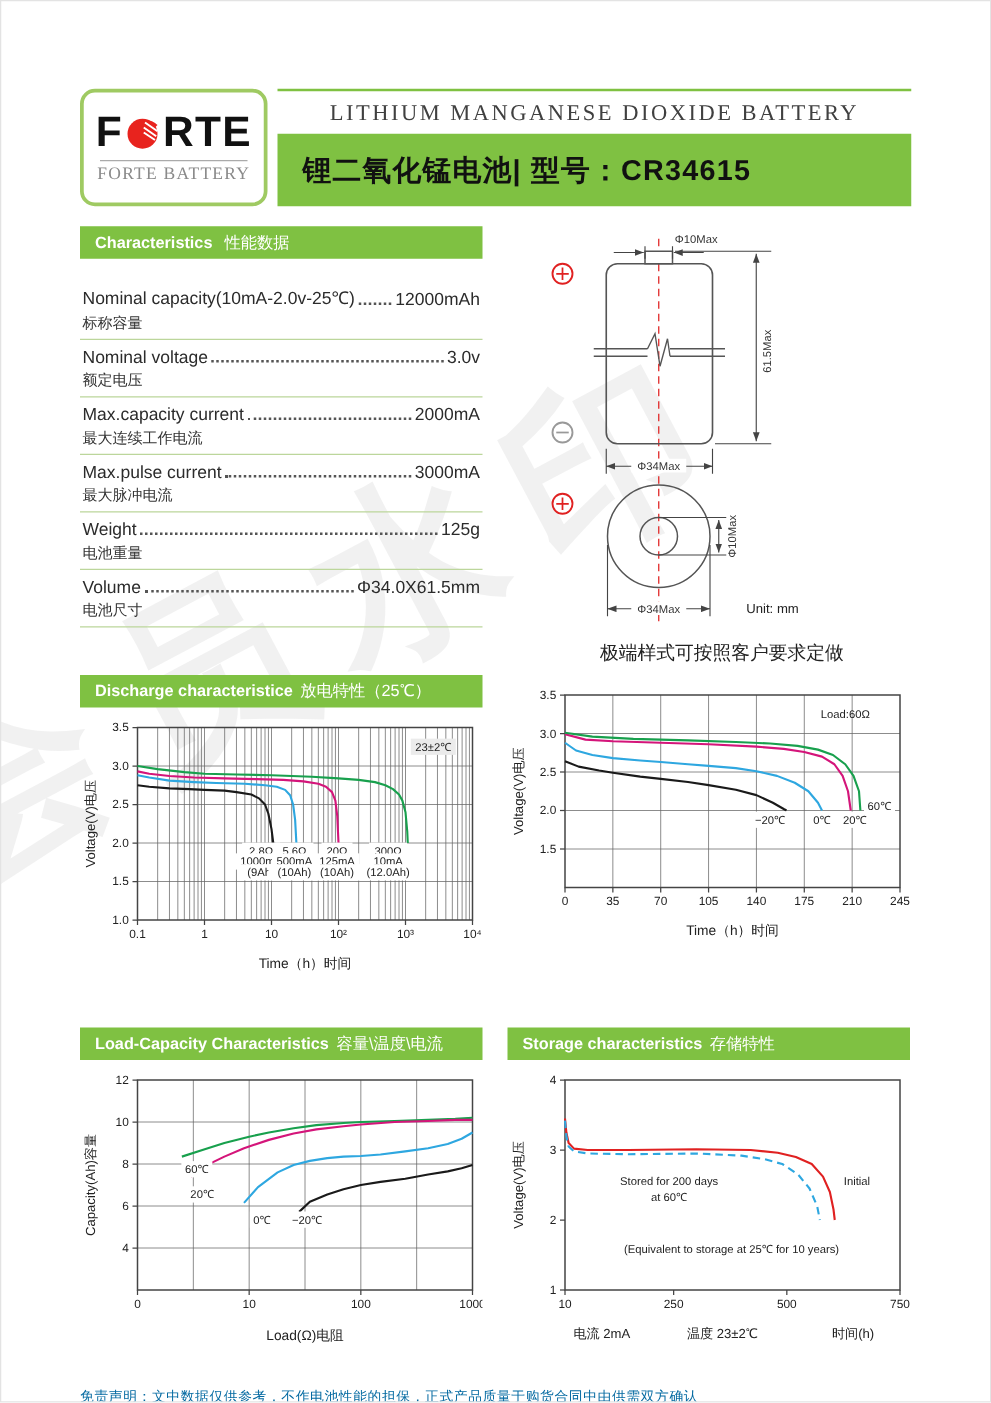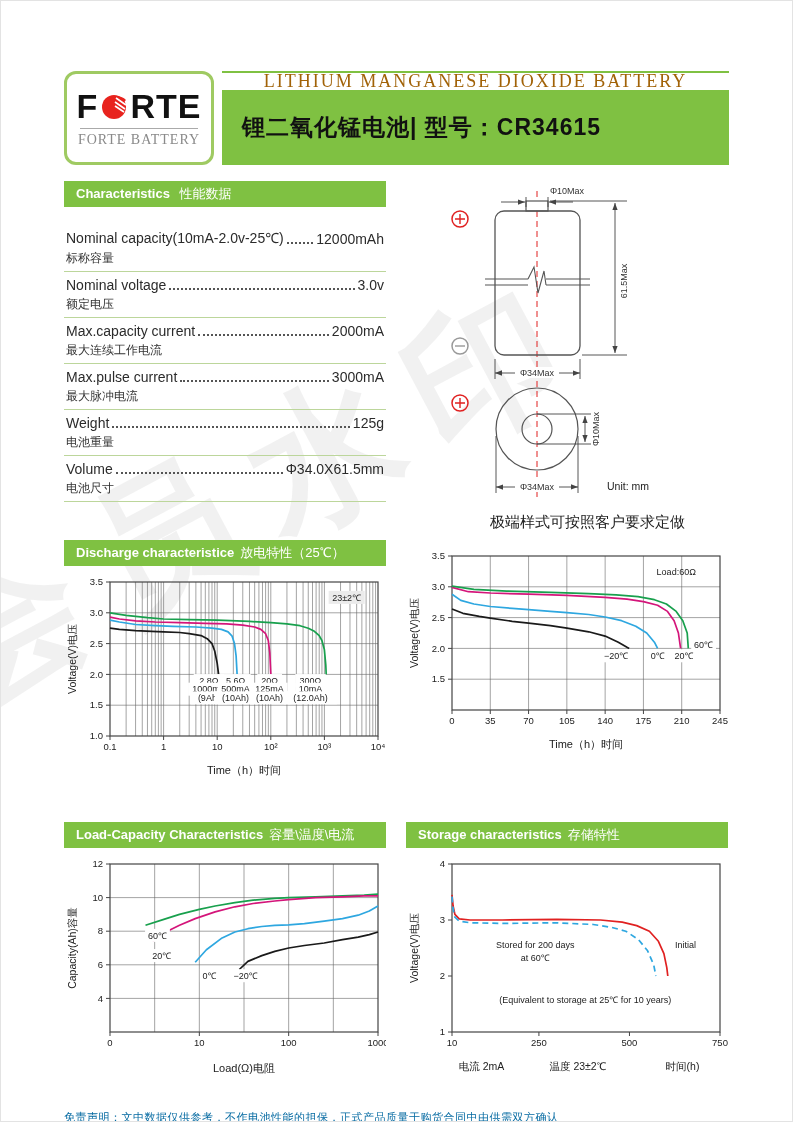--- a/index.html
+++ b/index.html
@@ -18,34 +18,34 @@
   .hdr{ margin:70px 63px 0 63px; display:flex; align-items:stretch; position:relative; z-index:1;}
   .logo{
     width:150px; height:94px; border:3px solid #9fca62; border-radius:12px;
     display:flex; flex-direction:column; align-items:center; justify-content:center; background:#fff;
   }
   .logo-word{ display:flex; align-items:center; font-weight:bold; font-size:34px; color:#111; letter-spacing:1px; line-height:1;}
   .logo-divider{ width:118px; border-top:1.5px solid #aaa; margin:5px 0 3px 0;}
   .logo-sub{ font-family:"Liberation Serif", serif; color:#8a8a8a; font-size:14px; letter-spacing:1px;}
   .hdr-right{ flex:1; margin-left:8px; display:flex; flex-direction:column;}
   .band-white{
-    border-top:2px solid var(--green); height:19px; display:flex; align-items:center; justify-content:center;
-    font-family:"Liberation Serif", serif; color:#a16207; font-size:18px; letter-spacing:2px;
+    border-top:2px solid var(--green); height:36px; display:flex; align-items:center; justify-content:center;
+    font-family:"Liberation Serif", serif; color:#404040; font-size:18px; letter-spacing:2px;
   }
   .band-green{
     background:var(--green); height:46px; flex:1; display:flex; align-items:center; padding-left:20px;
     font-size:23px; font-weight:bold; color:#111; letter-spacing:1px;
   }
   
   .sec-hdr{
     background:var(--green); color:#fff; font-size:13px; padding:4px 12px; font-weight:bold;
   }
   .sec-hdr .zh{ font-weight:normal; margin-left:6px; }
   
-  .top{ margin:16px 63px 0 63px; display:flex; gap:26px; position:relative; z-index:1;}
+  .top{ margin:16px 63px 0 63px; display:flex; gap:16px; position:relative; z-index:1;}
   .specs{ width:322px; }
   .spec-rows{ margin-top:16px; }
   .spec-row{ border-bottom:1px solid #bcd69b; padding:5px 2px 4px 2px; }
   .spec-l1{ display:flex; align-items:flex-end; font-size:14px; color:#2b2b2b;justify-content:center; }
   .spec-en{ white-space:nowrap; }
   .spec-dots{ flex:1; border-bottom:2px dotted #555; margin:0 3px 3px 3px; min-width:8px;}
   .spec-val{ white-space:nowrap; }
   .spec-zh{ font-size:12px; color:#333; margin-top:3px; }
   .diagram-col{ width:306px; display:flex; flex-direction:column; align-items:center;}
   .diagram-caption{ font-size:15px; color:#222; margin-top:0px; align-self:flex-start; margin-left:78px;}

